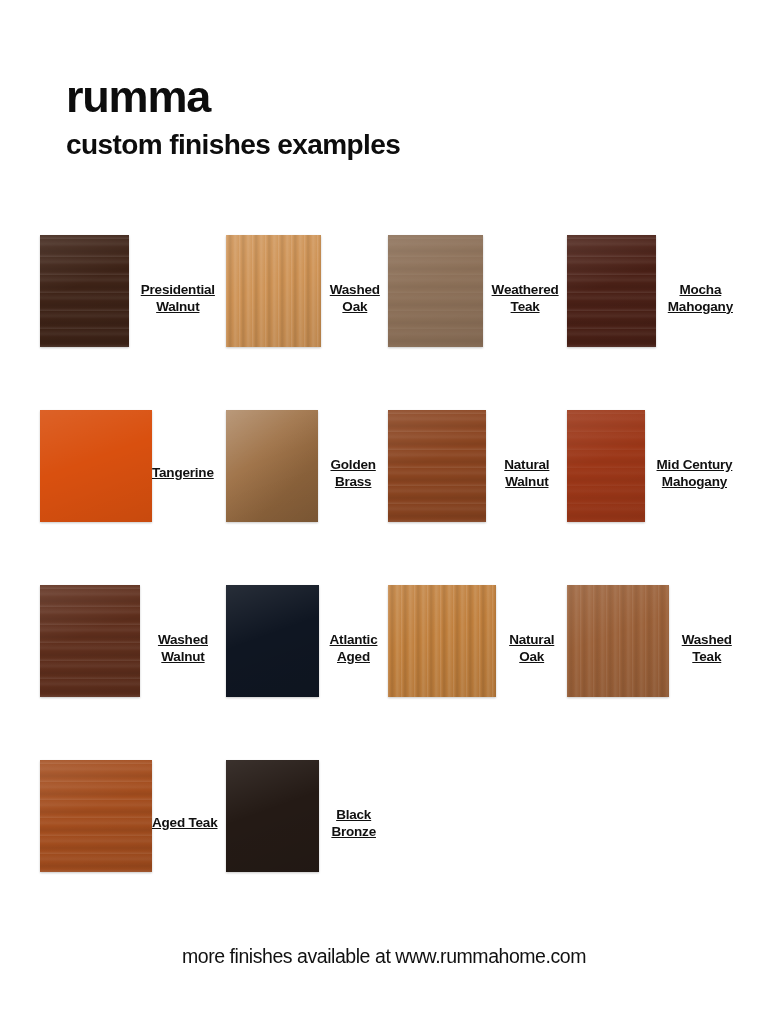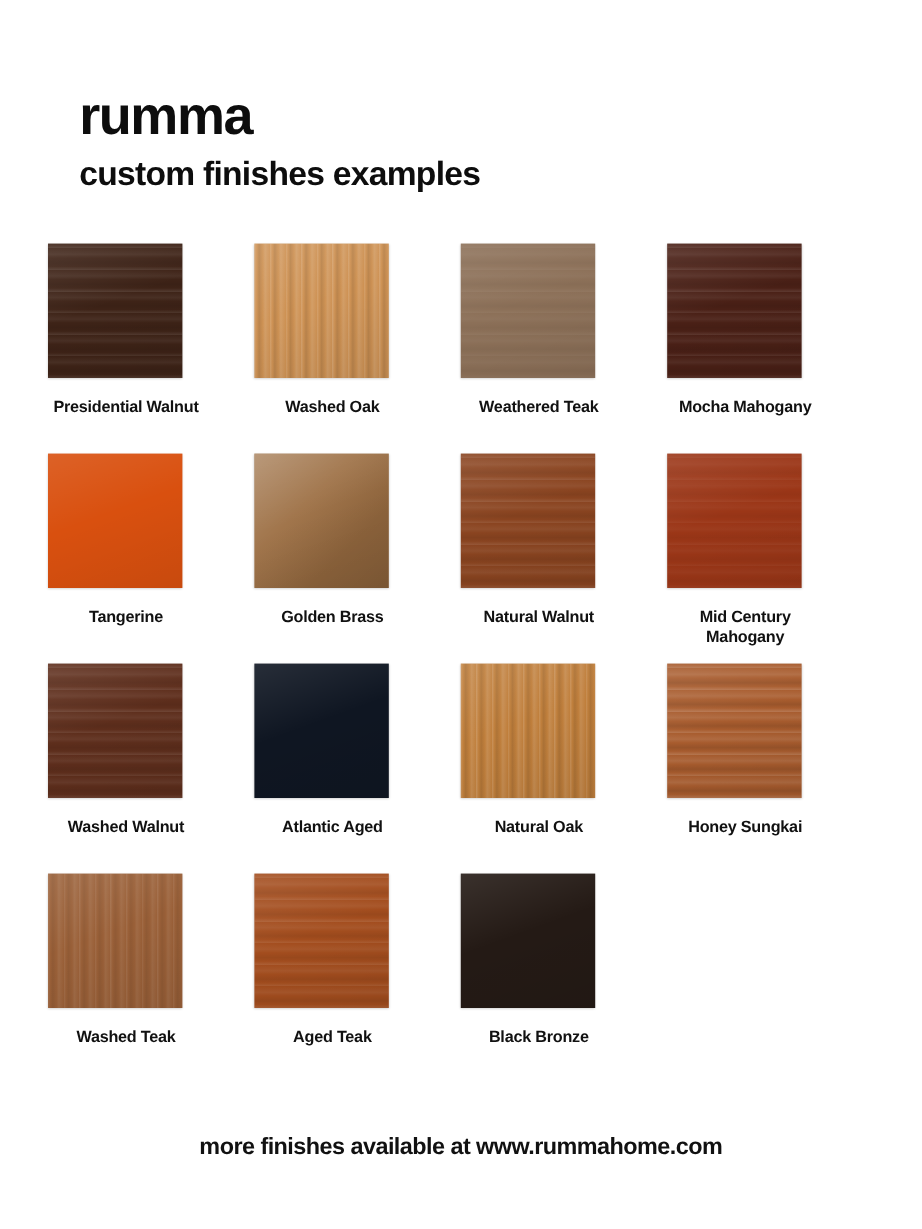--- a/index.html
+++ b/index.html
@@ -49,21 +49,23 @@
   .grid {
     margin-top: 44px;
     display: grid;
     grid-template-columns: repeat(4, 1fr);
     grid-template-rows: repeat(4, 175px);
     column-gap: 0px;
     row-gap: 0px;
   }
   .cell {
     display: flex;
-    flex-direction: column;
+    flex-direction: row;
+    align-items: center;
+    text-decoration: underline;
   }
   .swatch {
     width: 112px;
     height: 112px;
     position: relative;
     overflow: hidden;
     box-shadow: 0 1px 2px rgba(0,0,0,0.22);
   }
   .swatch .grain {
     position: absolute;
@@ -86,21 +88,21 @@
   }
 
   
   .footer {
     margin-top: auto;
     padding-bottom: 56px;
     text-align: center;
   }
   .footer-text {
     font-size: 19.5px;
-    font-weight: 700;
+    font-weight: 400;
     letter-spacing: -0.45px;
     color: #111111;
   }
 </style>
 </head>
 <body>
 
 <div class="sheet">
 
   <div class="header">
@@ -180,27 +182,20 @@
         <div class="label">Atlantic Aged</div>
       </div>
       <div class="cell">
         <div class="swatch" style="background: rgb(192, 127, 60);">
           <div class="grain" style="background: repeating-linear-gradient(90deg, rgba(255, 255, 255, 0.16) 0px, rgba(255, 255, 255, 0) 2px, rgba(0, 0, 0, 0.094) 4px, rgba(0, 0, 0, 0) 7px, rgba(255, 255, 255, 0.114) 9px, rgba(255, 255, 255, 0) 13px);"></div>
           <div class="sheen" style="background: linear-gradient(160deg, rgba(255, 255, 255, 0.1) 0%, rgba(255, 255, 255, 0) 45%, rgba(0, 0, 0, 0.08) 100%);"></div>
         </div>
         <div class="label">Natural Oak</div>
       </div>
       <div class="cell">
-        <div class="swatch" style="background: rgb(168, 92, 46);">
-          <div class="grain" style="background: repeating-linear-gradient(0deg, rgba(255, 255, 255, 0.16) 0px, rgba(255, 255, 255, 0) 3px, rgba(0, 0, 0, 0.094) 6px, rgba(0, 0, 0, 0) 10px, rgba(255, 255, 255, 0.094) 13px, rgba(255, 255, 255, 0) 18px);"></div>
-          <div class="sheen" style="background: linear-gradient(160deg, rgba(255, 255, 255, 0.1) 0%, rgba(255, 255, 255, 0) 45%, rgba(0, 0, 0, 0.08) 100%);"></div>
-        </div>
-        <div class="label">Honey Sungkai</div>
-      </div>
-      <div class="cell">
         <div class="swatch" style="background: rgb(154, 96, 56);">
           <div class="grain" style="background: repeating-linear-gradient(90deg, rgba(255, 255, 255, 0.1) 0px, rgba(255, 255, 255, 0) 2px, rgba(0, 0, 0, 0.06) 4px, rgba(0, 0, 0, 0) 7px, rgba(255, 255, 255, 0.07) 9px, rgba(255, 255, 255, 0) 13px);"></div>
           <div class="sheen" style="background: linear-gradient(160deg, rgba(255, 255, 255, 0.1) 0%, rgba(255, 255, 255, 0) 45%, rgba(0, 0, 0, 0.08) 100%);"></div>
         </div>
         <div class="label">Washed Teak</div>
       </div>
       <div class="cell">
         <div class="swatch" style="background: rgb(163, 77, 30);">
           <div class="grain" style="background: repeating-linear-gradient(0deg, rgba(255, 255, 255, 0.1) 0px, rgba(255, 255, 255, 0) 3px, rgba(0, 0, 0, 0.06) 6px, rgba(0, 0, 0, 0) 10px, rgba(255, 255, 255, 0.06) 13px, rgba(255, 255, 255, 0) 18px);"></div>
           <div class="sheen" style="background: linear-gradient(160deg, rgba(255, 255, 255, 0.1) 0%, rgba(255, 255, 255, 0) 45%, rgba(0, 0, 0, 0.08) 100%);"></div>

